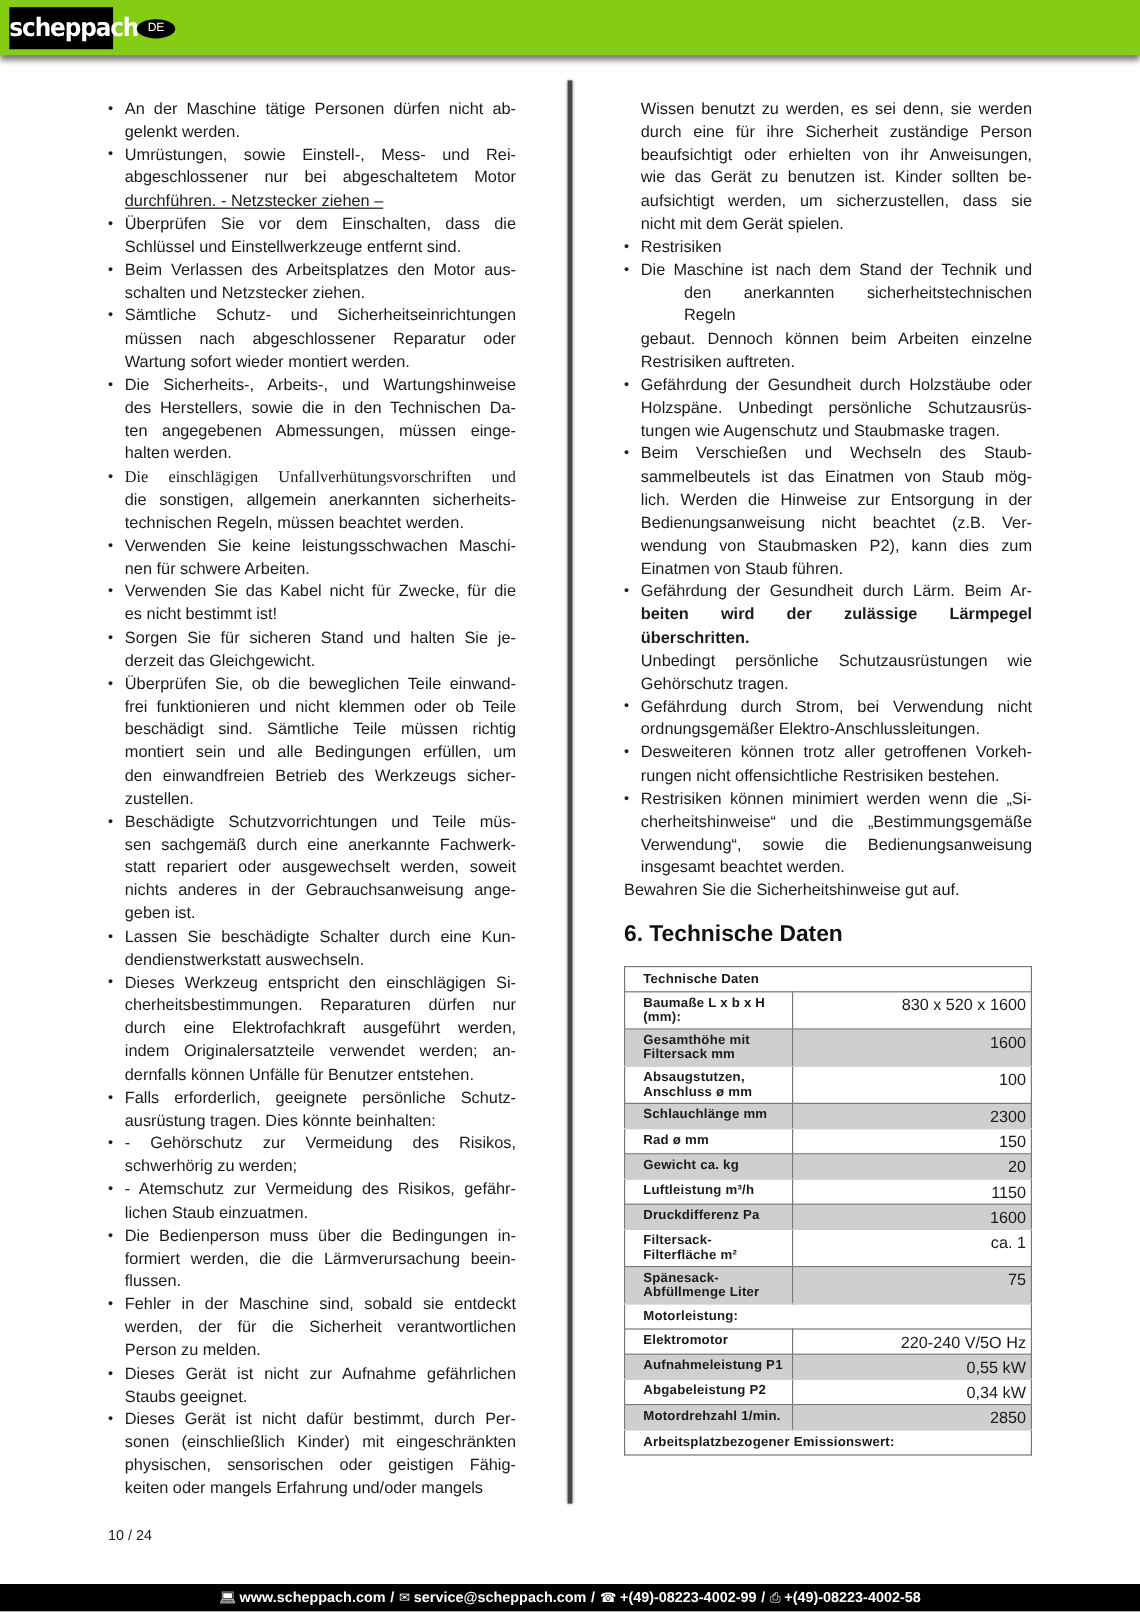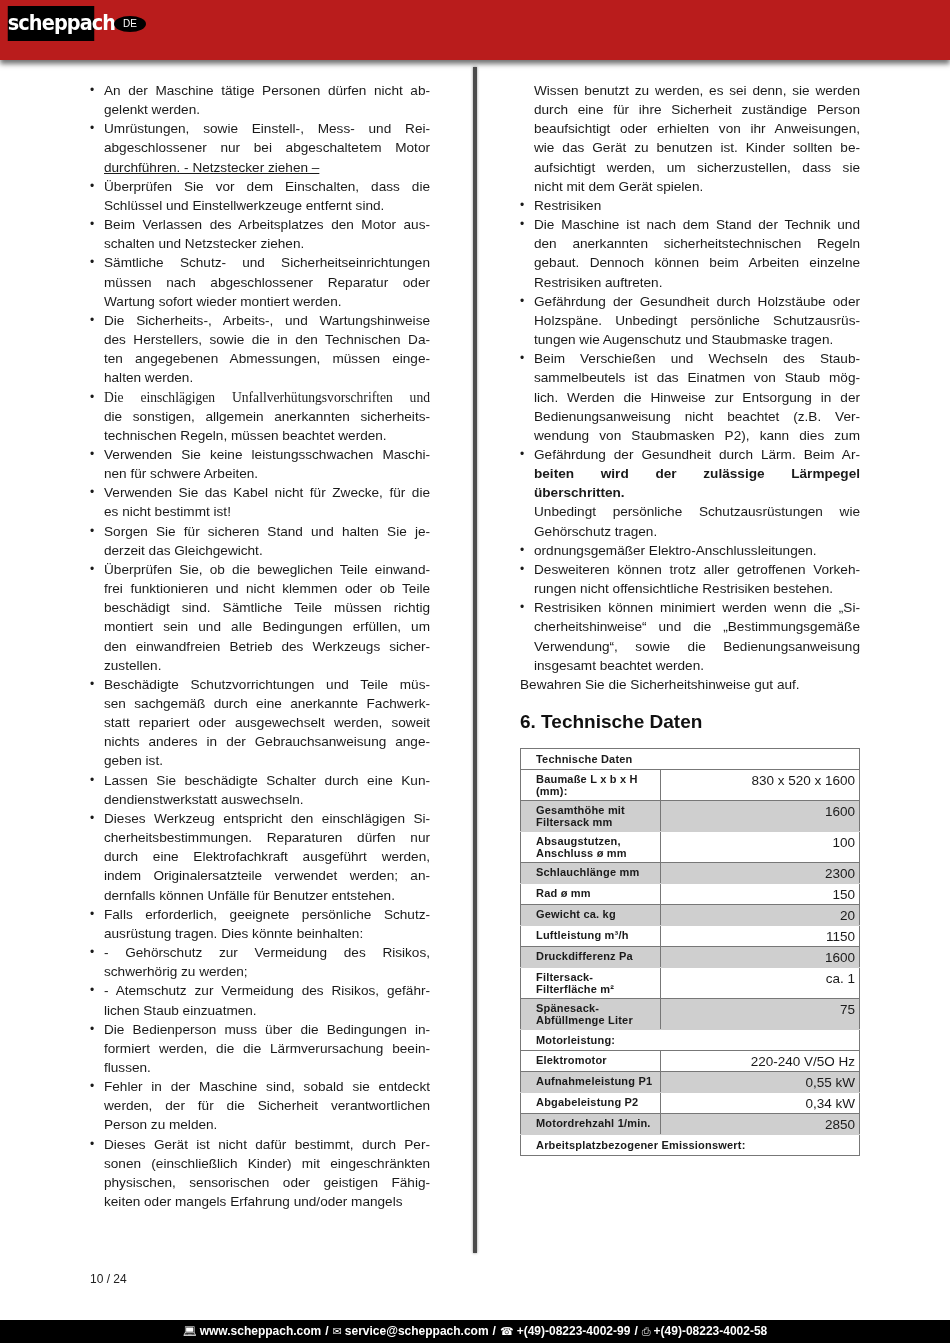--- a/index.html
+++ b/index.html
@@ -1,21 +1,21 @@
 <!DOCTYPE html>
 <html><head>
 <meta charset="utf-8">
 <style>
   * { box-sizing: border-box; margin: 0; padding: 0; }
   html, body { width: 950px; height: 1343px; background: #ffffff; overflow: hidden; }
   body { position: relative; font-family: "Liberation Sans", sans-serif; color: #1a1a1a; }
 
   .header {
-    position: absolute; left: 0; top: 0; width: 950px; height: 60px;
-    background: #b91c1c;
+    position: absolute; left: 0; top: 0; width: 950px; height: 46px;
+    background: #84cc16;
     box-shadow: 0 4px 5px rgba(0,0,0,0.55);
   }
   .logo {
     position: absolute; left: 4px; top: 6px; width: 94px; height: 35px;
     background: #000; color: #fff;
     font-family: "DejaVu Sans", sans-serif; font-weight: bold;
     font-size: 21px; letter-spacing: -1px; line-height: 35px; text-align: center;
     transform: scaleX(0.92);
   }
   .lang-badge {
@@ -170,20 +170,24 @@
       </li>
       <li class="">
         <span style="display: block; text-align: justify; text-align-last: justify;">Die Bedienperson muss über die Bedingungen in-</span>
         <span style="display: block; text-align: justify; text-align-last: justify;">formiert werden, die die Lärmverursachung beein-</span>
         <span style="display: block;">flussen.</span>
       </li>
       <li class="">
         <span style="display: block; text-align: justify; text-align-last: justify;">Fehler in der Maschine sind, sobald sie entdeckt</span>
         <span style="display: block; text-align: justify; text-align-last: justify;">werden, der für die Sicherheit verantwortlichen</span>
         <span style="display: block;">Person zu melden.</span>
+      </li>
+      <li class="">
+        <span style="display: block; text-align: justify; text-align-last: justify;">Dieses Gerät ist nicht zur Aufnahme gefährlichen</span>
+        <span style="display: block;">Staubs geeignet.</span>
       </li>
       <li class="">
         <span style="display: block; text-align: justify; text-align-last: justify;">Dieses Gerät ist nicht dafür bestimmt, durch Per-</span>
         <span style="display: block; text-align: justify; text-align-last: justify;">sonen (einschließlich Kinder) mit eingeschränkten</span>
         <span style="display: block; text-align: justify; text-align-last: justify;">physischen, sensorischen oder geistigen Fähig-</span>
         <span style="display: block;">keiten oder mangels Erfahrung und/oder mangels</span>
       </li>
     </ul>
 </div>
 
@@ -197,43 +201,45 @@
         <span style="display: block; text-align: justify; text-align-last: justify;">beaufsichtigt oder erhielten von ihr Anweisungen,</span>
         <span style="display: block; text-align: justify; text-align-last: justify;">wie das Gerät zu benutzen ist. Kinder sollten be-</span>
         <span style="display: block; text-align: justify; text-align-last: justify;">aufsichtigt werden, um sicherzustellen, dass sie</span>
         <span style="display: block;">nicht mit dem Gerät spielen.</span>
       </li>
       <li class="">
         <span style="display: block;">Restrisiken</span>
       </li>
       <li class="">
         <span style="display: block; text-align: justify; text-align-last: justify;">Die Maschine ist nach dem Stand der Technik und</span>
-        <span style="display: block; text-align: justify; text-align-last: justify;">den anerkannten sicherheitstechnischen Regeln</span>
+        <span style="display: block; text-align: justify; text-align-last: justify; margin-left: 36px;">den anerkannten sicherheitstechnischen Regeln</span>
         <span style="display: block; text-align: justify; text-align-last: justify;">gebaut. Dennoch können beim Arbeiten einzelne</span>
         <span style="display: block;">Restrisiken auftreten.</span>
       </li>
       <li class="">
         <span style="display: block; text-align: justify; text-align-last: justify;">Gefährdung der Gesundheit durch Holzstäube oder</span>
         <span style="display: block; text-align: justify; text-align-last: justify;">Holzspäne. Unbedingt persönliche Schutzausrüs-</span>
         <span style="display: block;">tungen wie Augenschutz und Staubmaske tragen.</span>
       </li>
       <li class="">
         <span style="display: block; text-align: justify; text-align-last: justify;">Beim Verschießen und Wechseln des Staub-</span>
         <span style="display: block; text-align: justify; text-align-last: justify;">sammelbeutels ist das Einatmen von Staub mög-</span>
         <span style="display: block; text-align: justify; text-align-last: justify;">lich. Werden die Hinweise zur Entsorgung in der</span>
         <span style="display: block; text-align: justify; text-align-last: justify;">Bedienungsanweisung nicht beachtet (z.B. Ver-</span>
         <span style="display: block; text-align: justify; text-align-last: justify;">wendung von Staubmasken P2), kann dies zum</span>
+        <span style="display: block;">Einatmen von Staub führen.</span>
       </li>
       <li class="">
         <span style="display: block; text-align: justify; text-align-last: justify;">Gefährdung der Gesundheit durch Lärm. Beim Ar-</span>
         <span style="display: block; text-align: justify; text-align-last: justify; font-weight: bold;">beiten wird der zulässige Lärmpegel überschritten.</span>
         <span style="display: block; text-align: justify; text-align-last: justify;">Unbedingt persönliche Schutzausrüstungen wie</span>
         <span style="display: block;">Gehörschutz tragen.</span>
       </li>
       <li class="">
+        <span style="display: block; text-align: justify; text-align-last: justify;">Gefährdung durch Strom, bei Verwendung nicht</span>
         <span style="display: block;">ordnungsgemäßer Elektro-Anschlussleitungen.</span>
       </li>
       <li class="">
         <span style="display: block; text-align: justify; text-align-last: justify;">Desweiteren können trotz aller getroffenen Vorkeh-</span>
         <span style="display: block;">rungen nicht offensichtliche Restrisiken bestehen.</span>
       </li>
       <li class="">
         <span style="display: block; text-align: justify; text-align-last: justify;">Restrisiken können minimiert werden wenn die „Si-</span>
         <span style="display: block; text-align: justify; text-align-last: justify;">cherheitshinweise“ und die „Bestimmungsgemäße</span>
         <span style="display: block; text-align: justify; text-align-last: justify;">Verwendung“, sowie die Bedienungsanweisung</span>

